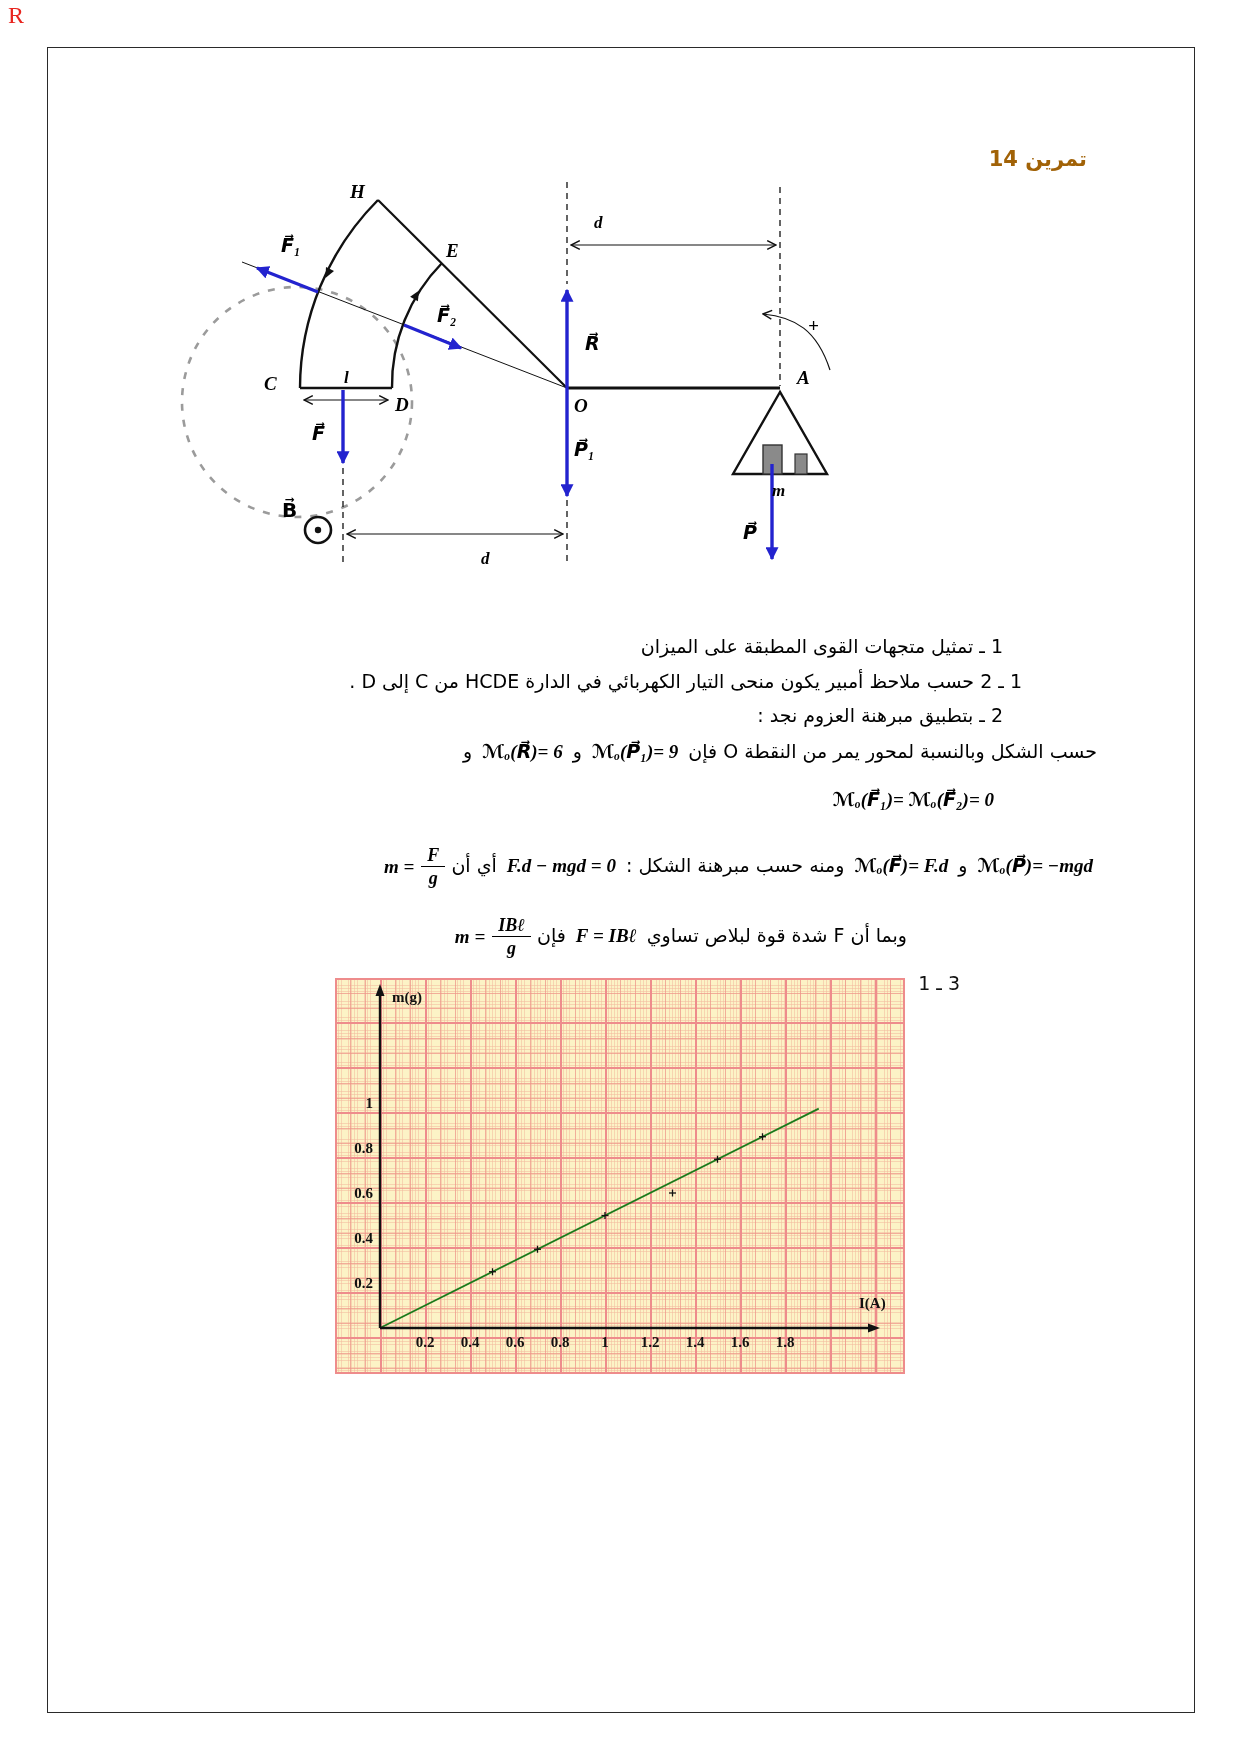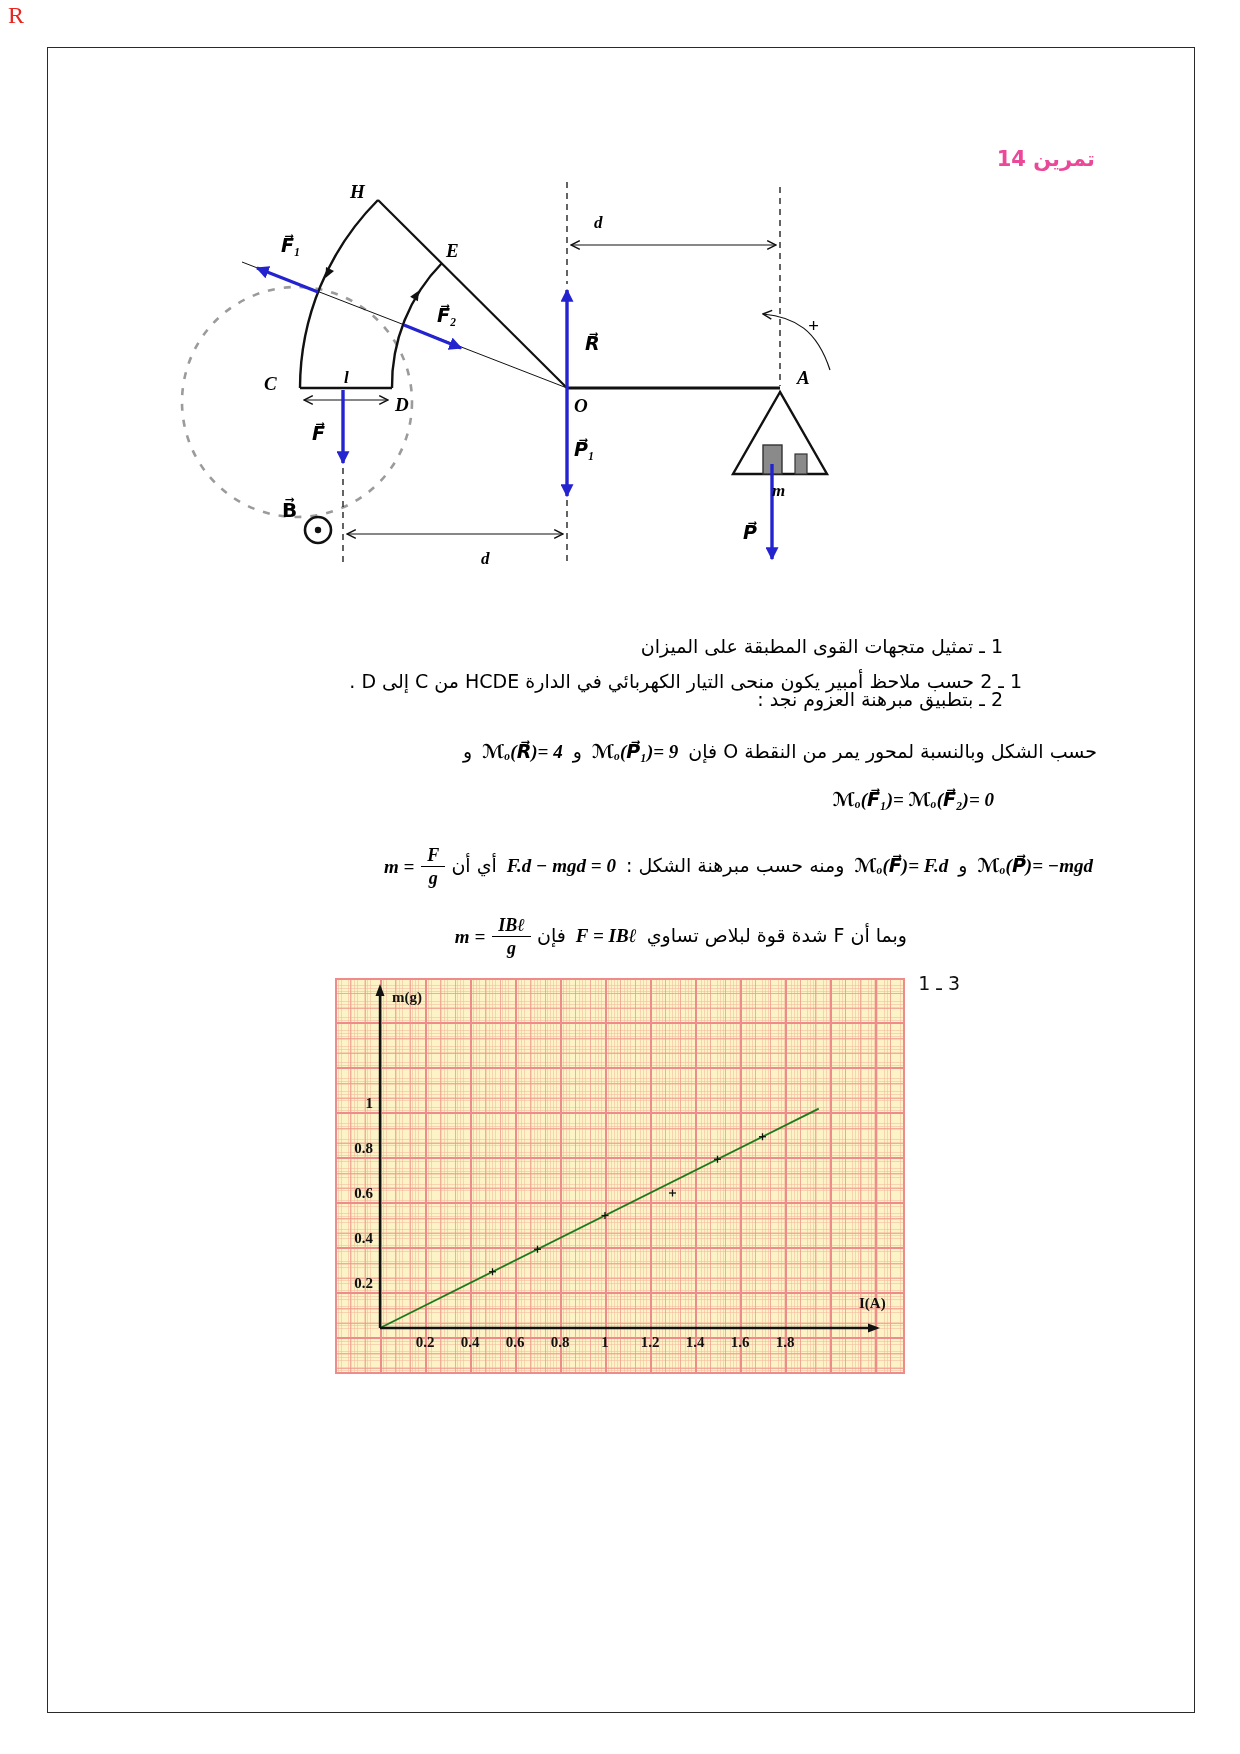--- a/index.html
+++ b/index.html
@@ -2,22 +2,22 @@
 <html><head>
 <meta charset="utf-8">
 <style>
   html,body{margin:0;padding:0;background:#ffffff;}
   .page{position:relative;width:1240px;height:1754px;background:#fff;overflow:hidden;
         font-family:"DejaVu Sans",sans-serif;color:#111;}
   .corner-r{position:absolute;left:8px;top:2px;color:#e8251f;
             font:400 24px "Liberation Serif","DejaVu Serif",serif;}
   .frame{position:absolute;left:47px;top:47px;width:1146px;height:1664px;
          border:1.6px solid #2a2a2a;}
-  .title{position:absolute;top:147px;right:145px;direction:rtl;
-         font:700 21px "DejaVu Sans",sans-serif;color:#ec4899;}
+  .title{position:absolute;top:147px;right:153px;direction:rtl;
+         font:700 21px "DejaVu Sans",sans-serif;color:#a16207;}
   .figure-wrap{position:absolute;left:165px;top:162px;width:700px;height:432px;}
   .ar-line{position:absolute;direction:rtl;font:400 19px "DejaVu Sans",sans-serif;
            color:#000;white-space:nowrap;}
   .formula{direction:ltr;display:inline-block;padding:0 4px;
            font:italic 700 19px "Liberation Serif","DejaVu Serif","DejaVu Sans",serif;}
   .fracwrap{display:inline-flex;direction:ltr;align-items:center;gap:7px;
             font:italic 700 19px "Liberation Serif","DejaVu Serif","DejaVu Sans",serif;
             vertical-align:middle;}
   .frac{display:inline-flex;flex-direction:column;align-items:center;line-height:1.12;
         font-size:18px;}
@@ -112,27 +112,27 @@
       <text class="fig" x="147" y="278">F⃗</text>
       <text class="fig" x="420" y="188">R⃗</text>
       <text class="fig" x="409" y="294">P⃗₁</text>
       <text class="fig" x="578" y="377">P⃗</text>
       <text x="117" y="355" font-family="'DejaVu Sans',sans-serif" font-size="20" font-weight="700">B⃗</text>
     </svg>
   </div>
 
   <div class="ar-line" style="top:635px;right:237px;margin-left:25px;">1 ـ تمثيل متجهات القوى المطبقة على الميزان</div>
   <div class="ar-line" style="top:670px;right:218px;margin-left:28px;">1 ـ 2 حسب ملاحظ أمبير يكون منحى التيار الكهربائي في الدارة HCDE من C إلى D .</div>
-  <div class="ar-line" style="top:688px;right:237px;">2 ـ بتطبيق مبرهنة العزوم نجد :</div>
+  <div class="ar-line" style="top:704px;right:237px;">2 ـ بتطبيق مبرهنة العزوم نجد :</div>
 
   <div class="ar-line" style="top:740px;right:143px;">
     <span>حسب الشكل وبالنسبة لمحور يمر من النقطة O فإن</span>
     <span class="formula">ℳₒ(P⃗₁)= 9</span>
     <span>و</span>
-    <span class="formula">ℳₒ(R⃗)= 4</span>
+    <span class="formula">ℳₒ(R⃗)= 6</span>
     <span>و</span>
   </div>
 
   <div class="ar-line" style="top:788px;right:242px;text-align:center;">
     <span class="formula">ℳₒ(F⃗₁)= ℳₒ(F⃗₂)= 0</span>
   </div>
 
   <div class="ar-line" style="top:845px;right:143px;">
     <span class="formula">ℳₒ(P⃗)= −mgd</span>
     <span>و</span>

